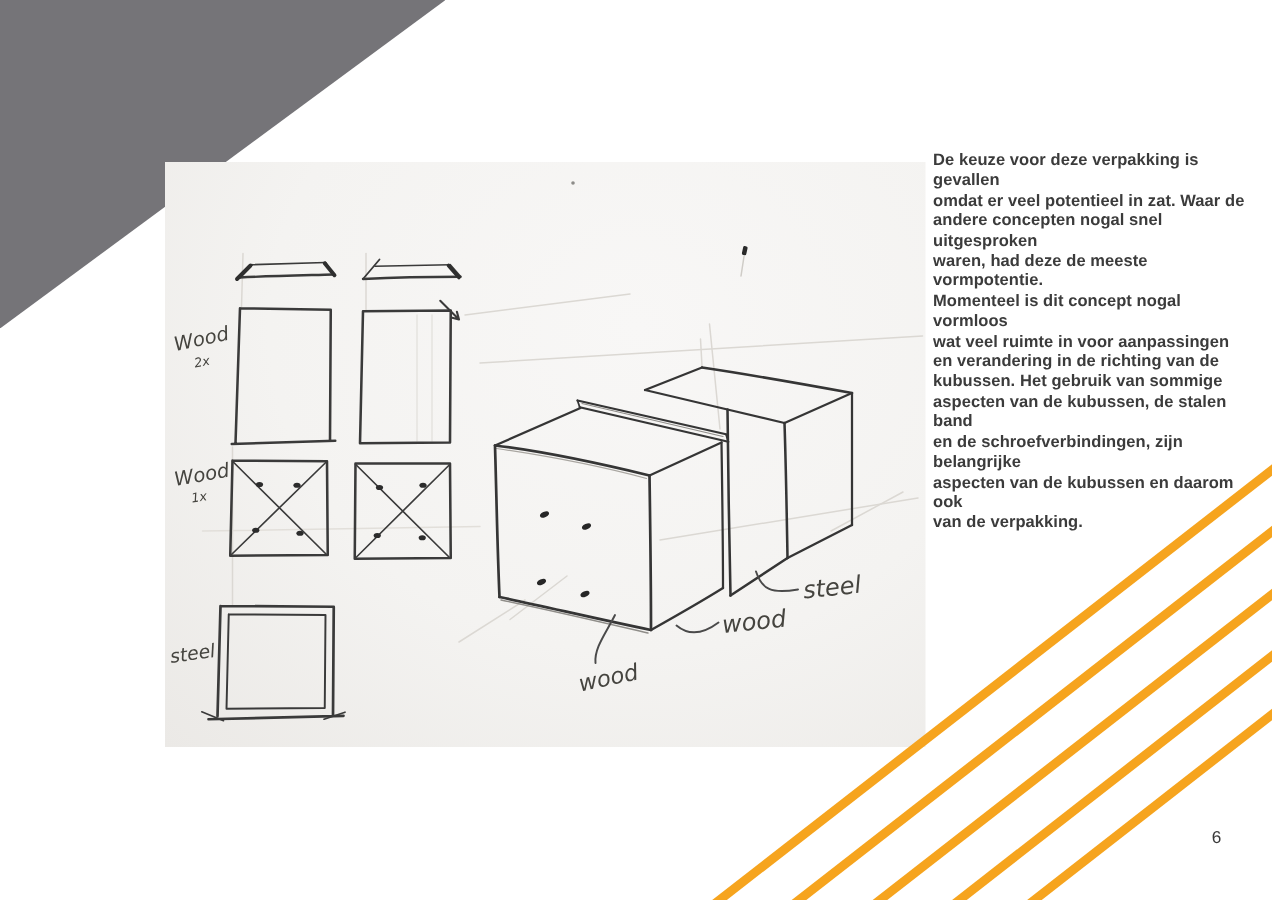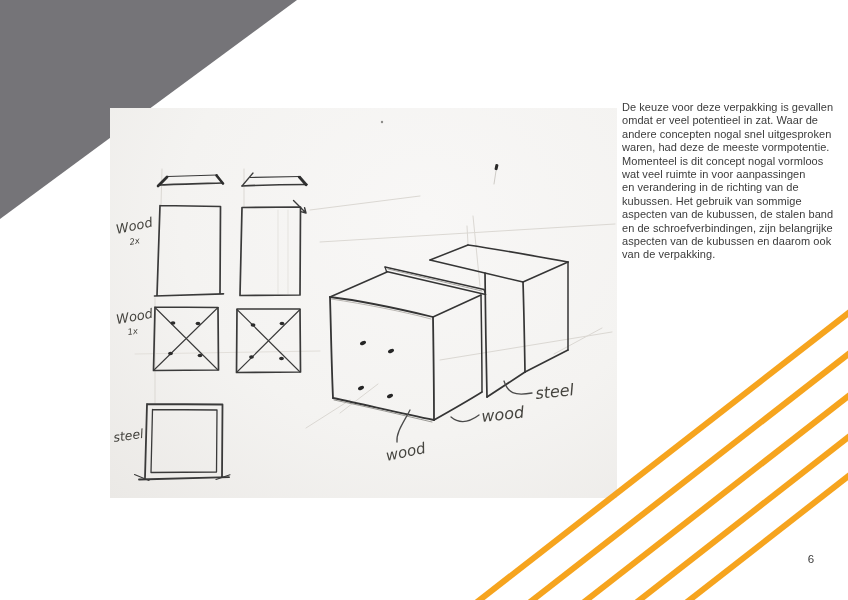--- a/index.html
+++ b/index.html
@@ -23,21 +23,21 @@
   .sketch{
     position:absolute;left:110px;top:108px;width:507px;height:390px;
     background:radial-gradient(ellipse at 62% 28%, #f8f7f6 0%, #f4f3f1 55%, #ebe9e6 100%);
     z-index:2;
   }
   .sketch svg{display:block;width:507px;height:390px;}
   
   .body-paragraph{
     position:absolute;left:622px;top:101px;width:216px;margin:0;
     font-size:11px;line-height:13.4px;color:#3b3b3b;
-    white-space:pre-line;letter-spacing:.05px;z-index:3;
+    white-space:pre-line;letter-spacing:.05px;z-index:3;font-weight:bold;
   }
   
   .stripes{position:absolute;left:0;top:0;width:848px;height:600px;z-index:4;pointer-events:none;}
   
   .page-number{
     position:absolute;left:801px;top:553px;width:20px;text-align:center;
     font-size:11.5px;color:#3a3a3a;z-index:5;
   }
   
   .hand{font-family:"DejaVu Sans",sans-serif;font-style:italic;fill:#45443f;}

